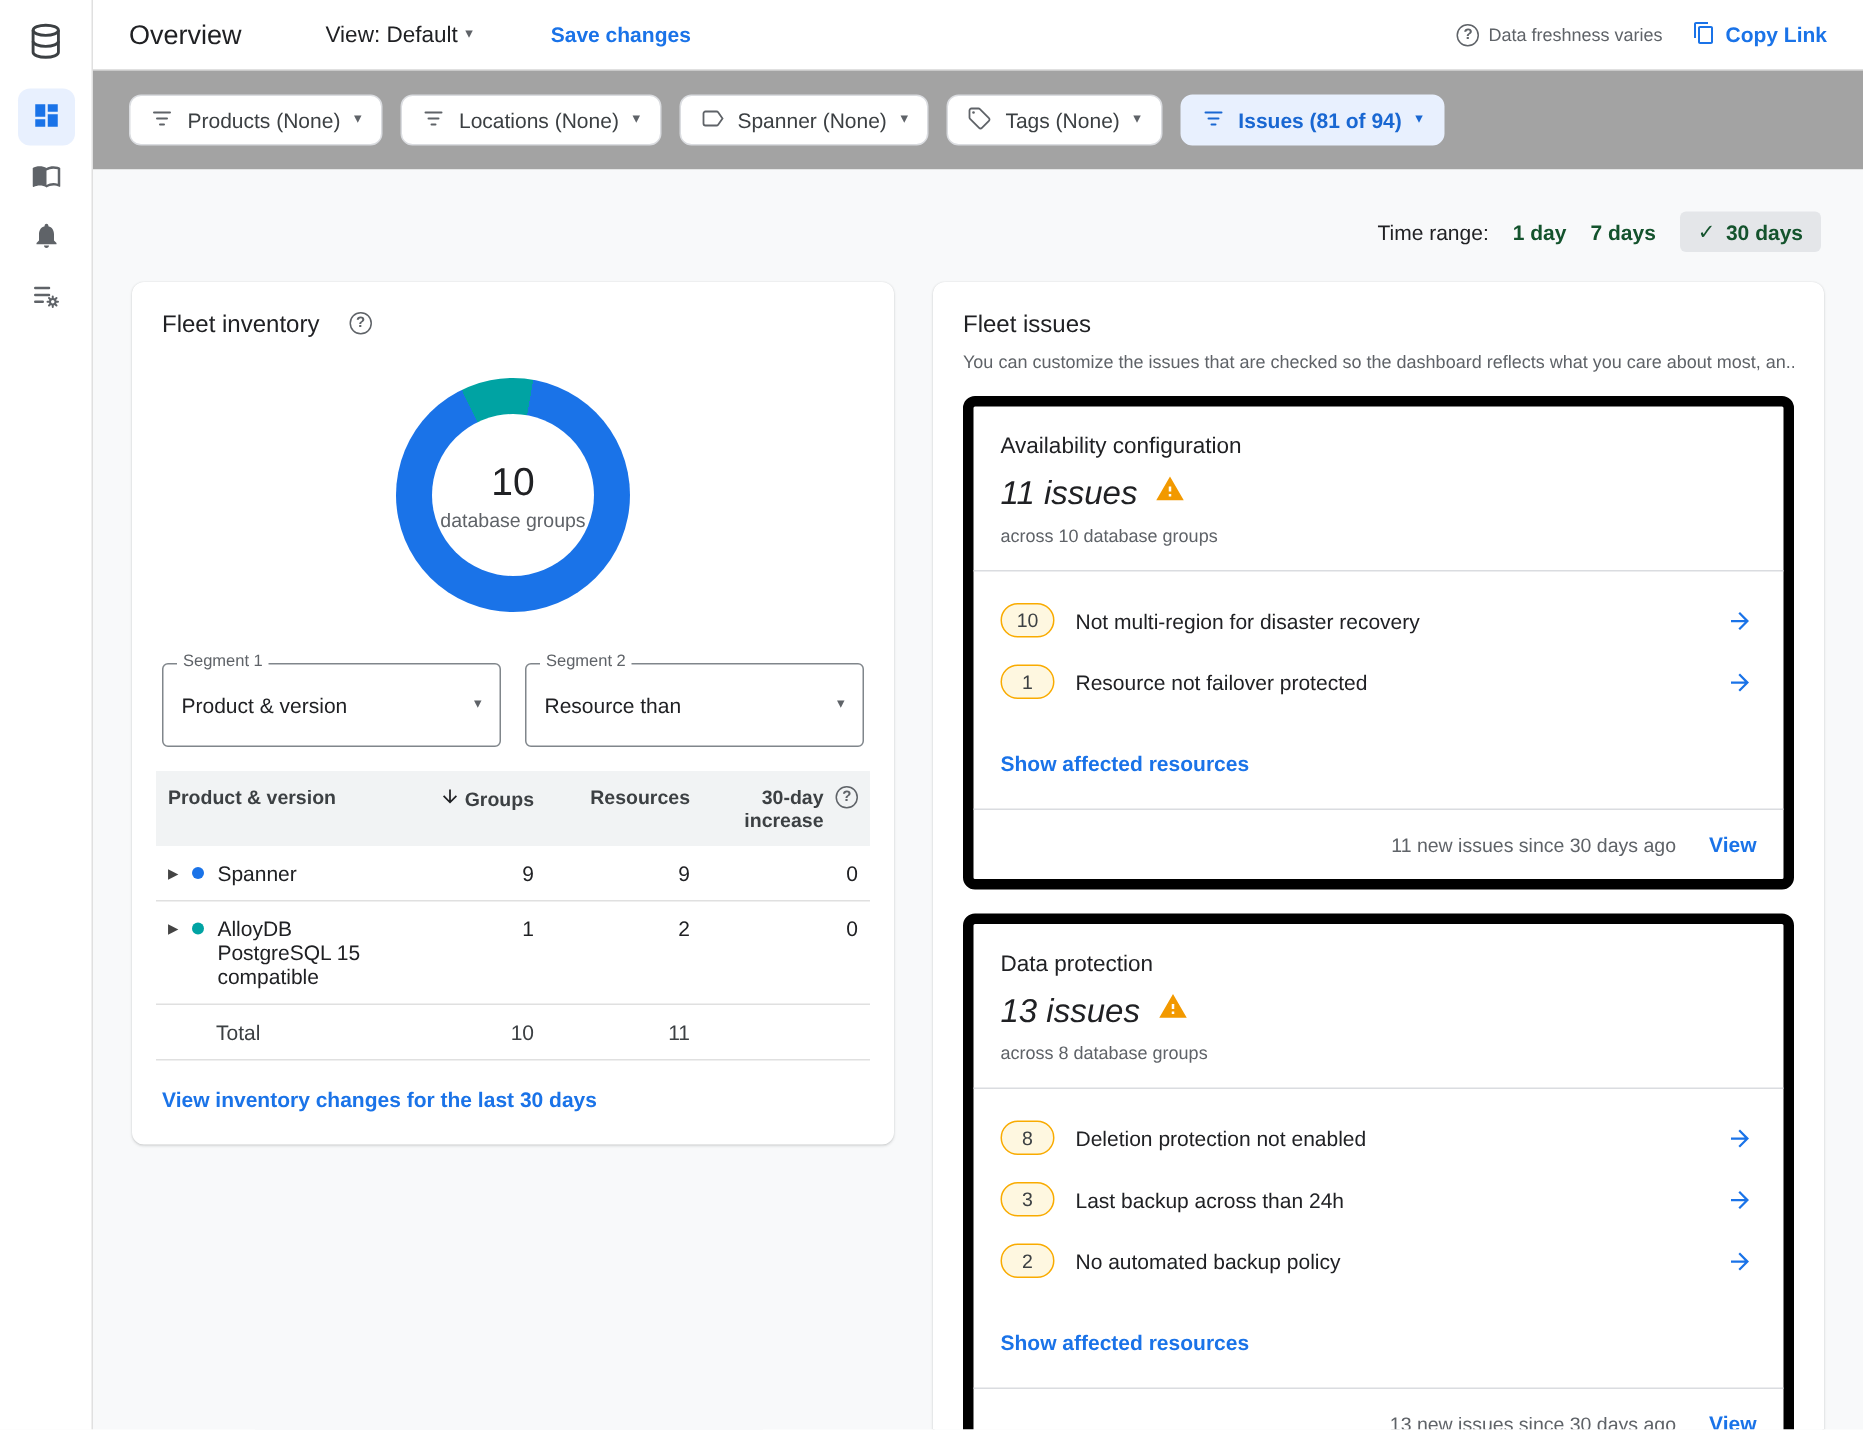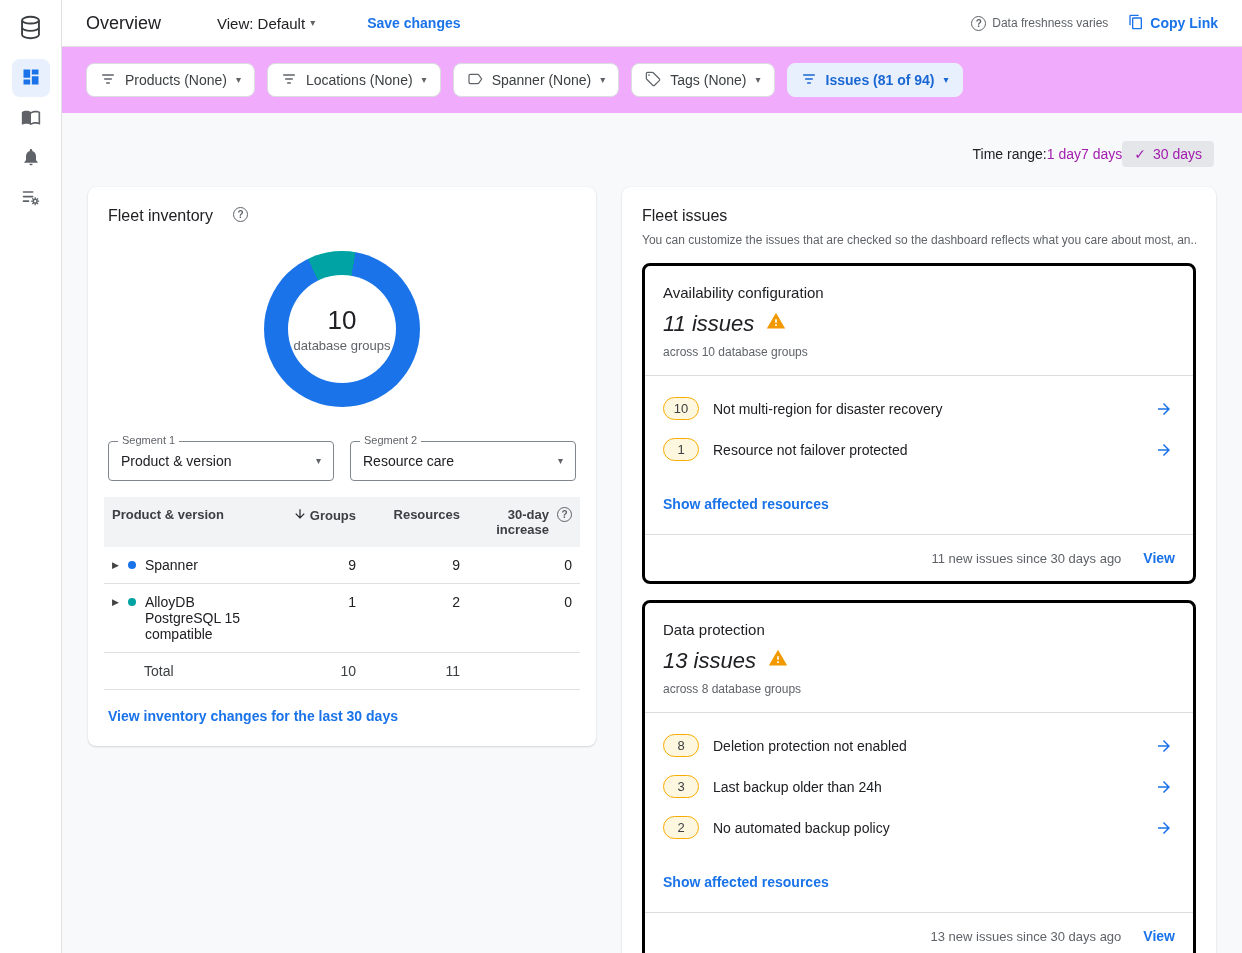--- a/index.html
+++ b/index.html
@@ -29,38 +29,38 @@
     height:47px; flex:none; display:flex; align-items:center; gap:8px;
     padding:0 24px; border-bottom:1px solid #e0e0e0; background:#fff;
   }
   .topbar-title { font-size:18px; margin-right:48px; }
   .view-select { display:flex; align-items:center; gap:5px; font-size:15px; margin-right:44px; cursor:pointer; }
   .save-changes { color:#1a73e8; font-weight:bold; font-size:14px; cursor:pointer; }
   .topbar-right { margin-left:auto; display:flex; align-items:center; gap:20px; }
   .freshness { display:flex; align-items:center; gap:6px; color:#5f6368; font-size:12px; }
   .copy-link { display:flex; align-items:center; gap:6px; color:#1a73e8; font-weight:bold; font-size:14px; cursor:pointer; }
 
-  .filterbar { padding:16px 24px; display:flex; gap:12px; background:#f0abfc; flex:none; }
+  .filterbar { padding:16px 24px; display:flex; gap:12px; background:#a3a3a3; flex:none; }
   .chip {
     height:34px; display:inline-flex; align-items:center; gap:9px; padding:0 13px;
     border:1px solid #dadce0; border-radius:8px; background:#fff; color:#3c4043;
     font-size:14px; cursor:pointer; white-space:nowrap;
   }
   .chip.active { background:#e8f0fe; border-color:#e8f0fe; color:#1967d2; font-weight:bold; }
   .caret { font-size:10px; color:#5f6368; line-height:1; }
   .chip.active .caret { color:#1967d2; }
 
   
   .main { flex:1; background:#f8f9fa; padding:0 26px; overflow:hidden; }
   .timerange {
     display:flex; justify-content:flex-end; align-items:center; 
     padding:28px 2px 20px; font-size:14px;
   }
   .tr-label { color:#202124; }
-  .tr-option { font-weight:normal; color:#a21caf; cursor:pointer; }
+  .tr-option { font-weight:bold; color:#14532d; cursor:pointer;margin-left:16px; }
   .tr-option.selected {
     display:flex; align-items:center; gap:7px; background:#e4e6e9;
     padding:5px 12px; border-radius:4px;
   }
   .checkmark { font-size:14px; }
 
   .cards { display:flex; gap:26px; align-items:flex-start; }
   .card {
     background:#fff; border-radius:8px;
     box-shadow:0 1px 2px rgba(60,64,67,.18), 0 0 1px rgba(60,64,67,.12);
@@ -78,21 +78,21 @@
   .donut { width:156px; height:156px; border-radius:50%; position:relative; background:#1a73e8; }
   .donut-hole {
     position:absolute; inset:24px; border-radius:50%; background:#fff;
     display:flex; flex-direction:column; align-items:center; justify-content:center; gap:2px;
   }
   .donut-value { font-size:26px; color:#202124; }
   .donut-label { font-size:13px; color:#5f6368; }
 
   .segment-row { display:flex; gap:16px; padding:0 4px; margin-bottom:6px; }
   .select-box {
-    position:relative; flex:1; height:40px; border:1px solid #80868b; border-radius:4px;
+    position:relative; flex:1; height:56px; border:1px solid #80868b; border-radius:4px;
     display:flex; align-items:center; justify-content:space-between; padding:0 12px;
     font-size:14px; cursor:pointer; background:#fff;
   }
   .select-label {
     position:absolute; top:-8px; left:9px; background:#fff; padding:0 4px;
     font-size:11px; color:#5f6368;
   }
 
   table.inv-table { width:100%; border-collapse:collapse; margin-top:16px; font-size:14px; }
   .inv-table th {
@@ -111,21 +111,21 @@
   .total-row td { border-bottom:1px solid #e0e0e0; color:#3c4043; }
   .total-label { padding-left:40px !important; }
   .inv-link { display:inline-block; color:#1a73e8; font-weight:bold; padding:18px 4px 12px; cursor:pointer; }
 
   
   .issues-card { flex:1; padding:20px 20px 16px; min-width:0; }
   .issues-subtitle {
     font-size:12px; color:#5f6368; margin-top:8px;
     white-space:nowrap; overflow:hidden;
   }
-  .issue-card { border:3px solid #000000; border-radius:8px; margin-top:16px; background:#fff; }
+  .issue-card { border:7px solid #000000; border-radius:8px; margin-top:16px; background:#fff; }
   .issue-head { padding:18px 18px 16px; }
   .issue-title { font-size:15px; color:#202124; }
   .issue-count { font-size:22px; margin-top:10px; display:flex; align-items:center; gap:12px;font-style:italic; }
   .issue-scope { font-size:12px; color:#5f6368; margin-top:8px; }
   .issue-items { padding:12px 18px 22px; border-top:1px solid #dadce0; }
   .issue-item { display:flex; align-items:center; gap:14px; padding:9px 0; }
   .count-pill {
     min-width:36px; height:23px; padding:0 8px; border-radius:12px;
     background:#fef7e0; border:1px solid #f9ab00; color:#3c4043;
     display:inline-flex; align-items:center; justify-content:center;
@@ -282,21 +282,21 @@
           </div>
 
           <div class="segment-row">
             <div class="select-box">
               <span class="select-label">Segment 1</span>
               <span>Product &amp; version</span>
               <span class="caret">▾</span>
             </div>
             <div class="select-box">
               <span class="select-label">Segment 2</span>
-              <span>Resource care</span>
+              <span>Resource than</span>
               <span class="caret">▾</span>
             </div>
           </div>
 
           <table class="inv-table">
             <thead>
               <tr>
                 <th><span>Product &amp; version</span></th>
                 <th class="num" style="width:86px;">
                   <div class="th-sort">
@@ -412,21 +412,21 @@
                 <span class="count-pill">8</span>
                 <span class="issue-item-label">Deletion protection not enabled</span>
                 <span class="arrow-btn">
                     <svg width="18" height="18" viewBox="0 0 24 24" fill="#1a73e8">
                       <path d="M12 4l-1.41 1.41L16.17 11H4v2h12.17l-5.58 5.59L12 20l8-8z"></path>
                     </svg>
                   </span>
               </div>
               <div class="issue-item">
                 <span class="count-pill">3</span>
-                <span class="issue-item-label">Last backup older than 24h</span>
+                <span class="issue-item-label">Last backup across than 24h</span>
                 <span class="arrow-btn">
                     <svg width="18" height="18" viewBox="0 0 24 24" fill="#1a73e8">
                       <path d="M12 4l-1.41 1.41L16.17 11H4v2h12.17l-5.58 5.59L12 20l8-8z"></path>
                     </svg>
                   </span>
               </div>
               <div class="issue-item">
                 <span class="count-pill">2</span>
                 <span class="issue-item-label">No automated backup policy</span>
                 <span class="arrow-btn">

